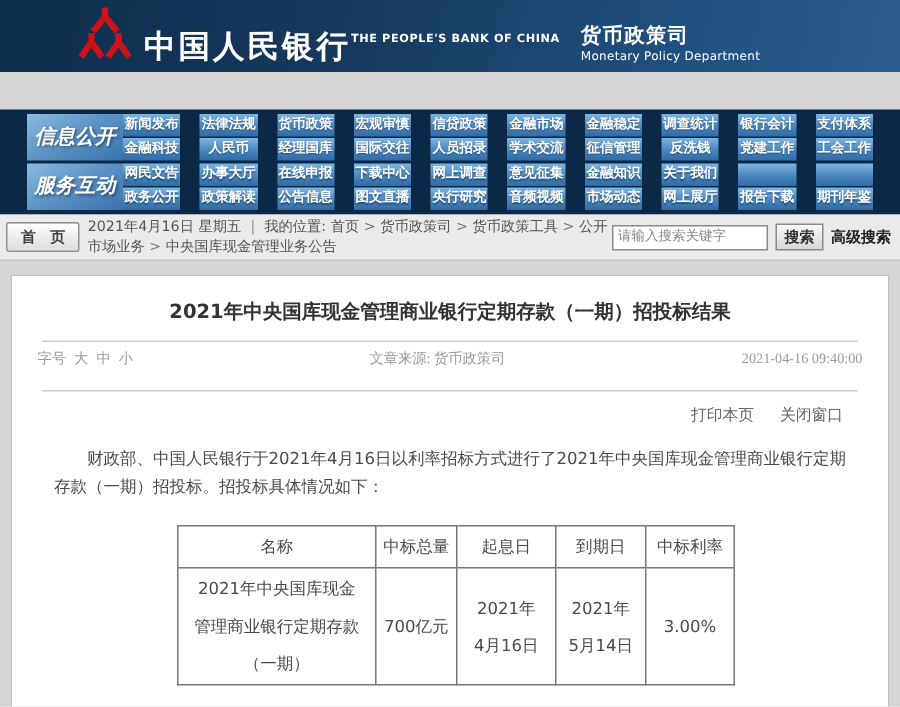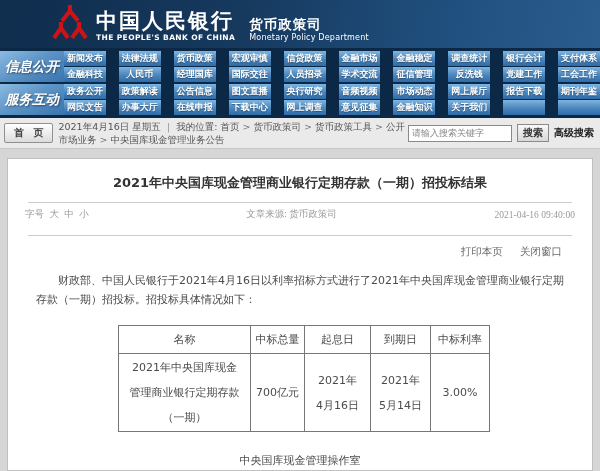--- a/index.html
+++ b/index.html
@@ -3,29 +3,29 @@
 <meta charset="utf-8">
 <style>
   * { margin:0; padding:0; box-sizing:border-box; }
   html,body { width:600px; height:471px; overflow:hidden;
     font-family:"DejaVu Sans","Liberation Sans",sans-serif; background:#d6d6d6; }
 
   
   .hdr { height:48px; background:linear-gradient(100deg,#0f2d4d 0%,#16395e 40%,#20507f 75%,#2a5c8e 100%);
     display:flex; align-items:flex-end; padding:0 0 6px 52px; }
   .logo { width:36px; height:36px; margin-right:8px; align-self:center; margin-top:2px; }
-  .bank { display:flex; flex-direction:column; color:#fff; margin-right:14px; }
+  .bank { display:flex; flex-direction:row; color:#fff; margin-right:14px; }
   .bank-cn { font-size:21px; font-weight:bold; letter-spacing:2px; line-height:22px; }
   .bank-en { font-size:7.5px; font-weight:bold; letter-spacing:.4px; margin-top:1px; }
   .dept { display:flex; flex-direction:column; color:#fff; }
   .dept-cn { font-size:13.5px; font-weight:bold; letter-spacing:1px; line-height:15px; }
   .dept-en { font-size:8px; margin-top:1px; letter-spacing:.2px; }
 
   
-  .nav { background:#0c2847; padding:3px 0; }
+  .nav { background:#0c2847; padding:3px 18px;margin-top:25px; }
   .nav-section { display:flex; margin-bottom:2px; }
   .nav-section:last-child { margin-bottom:0; }
   .nav-label { width:64px; height:31px; line-height:31px; text-align:center; color:#fff;
     font-size:13.5px; font-weight:bold; font-style:italic;
     background:linear-gradient(150deg,#8cbbe2 0%,#5e95c7 45%,#3a74ad 100%);
     text-shadow:1px 1px 2px rgba(0,0,0,.45); cursor:pointer; }
   .nav-rows { flex:1; display:flex; flex-direction:column; gap:1px; }
   .nav-row { display:flex; gap:13px; height:15px; }
   .nav-btn { flex:1; text-align:center; line-height:15px; font-size:9px; font-weight:bold;
     color:#fff; background:linear-gradient(180deg,#7eb5e0 0%,#4a86bd 55%,#2f6ba8 100%);
@@ -118,42 +118,42 @@
           <div class="nav-btn">反洗钱</div>
           <div class="nav-btn">党建工作</div>
           <div class="nav-btn">工会工作</div>
         </div>
       </div>
   </div>
   <div class="nav-section">
     <div class="nav-label">服务互动</div>
     <div class="nav-rows">
         <div class="nav-row">
+          <div class="nav-btn">网民文告</div>
+          <div class="nav-btn">办事大厅</div>
+          <div class="nav-btn">在线申报</div>
+          <div class="nav-btn">下载中心</div>
+          <div class="nav-btn">网上调查</div>
+          <div class="nav-btn">意见征集</div>
+          <div class="nav-btn">金融知识</div>
+          <div class="nav-btn">关于我们</div>
+          <div class="nav-btn nav-btn-empty"></div>
+          <div class="nav-btn nav-btn-empty"></div>
+        </div>
+        <div class="nav-row">
           <div class="nav-btn">政务公开</div>
           <div class="nav-btn">政策解读</div>
           <div class="nav-btn">公告信息</div>
           <div class="nav-btn">图文直播</div>
           <div class="nav-btn">央行研究</div>
           <div class="nav-btn">音频视频</div>
           <div class="nav-btn">市场动态</div>
           <div class="nav-btn">网上展厅</div>
           <div class="nav-btn">报告下载</div>
           <div class="nav-btn">期刊年鉴</div>
-        </div>
-        <div class="nav-row">
-          <div class="nav-btn">网民文告</div>
-          <div class="nav-btn">办事大厅</div>
-          <div class="nav-btn">在线申报</div>
-          <div class="nav-btn">下载中心</div>
-          <div class="nav-btn">网上调查</div>
-          <div class="nav-btn">意见征集</div>
-          <div class="nav-btn">金融知识</div>
-          <div class="nav-btn">关于我们</div>
-          <div class="nav-btn nav-btn-empty"></div>
-          <div class="nav-btn nav-btn-empty"></div>
         </div>
       </div>
   </div>
 </div>
 
 <div class="bcbar">
   <div class="home-btn">首 页</div>
   <div class="bc-text">
     <span>2021年4月16日 星期五</span>
     <span class="crumb-sep">｜</span>

